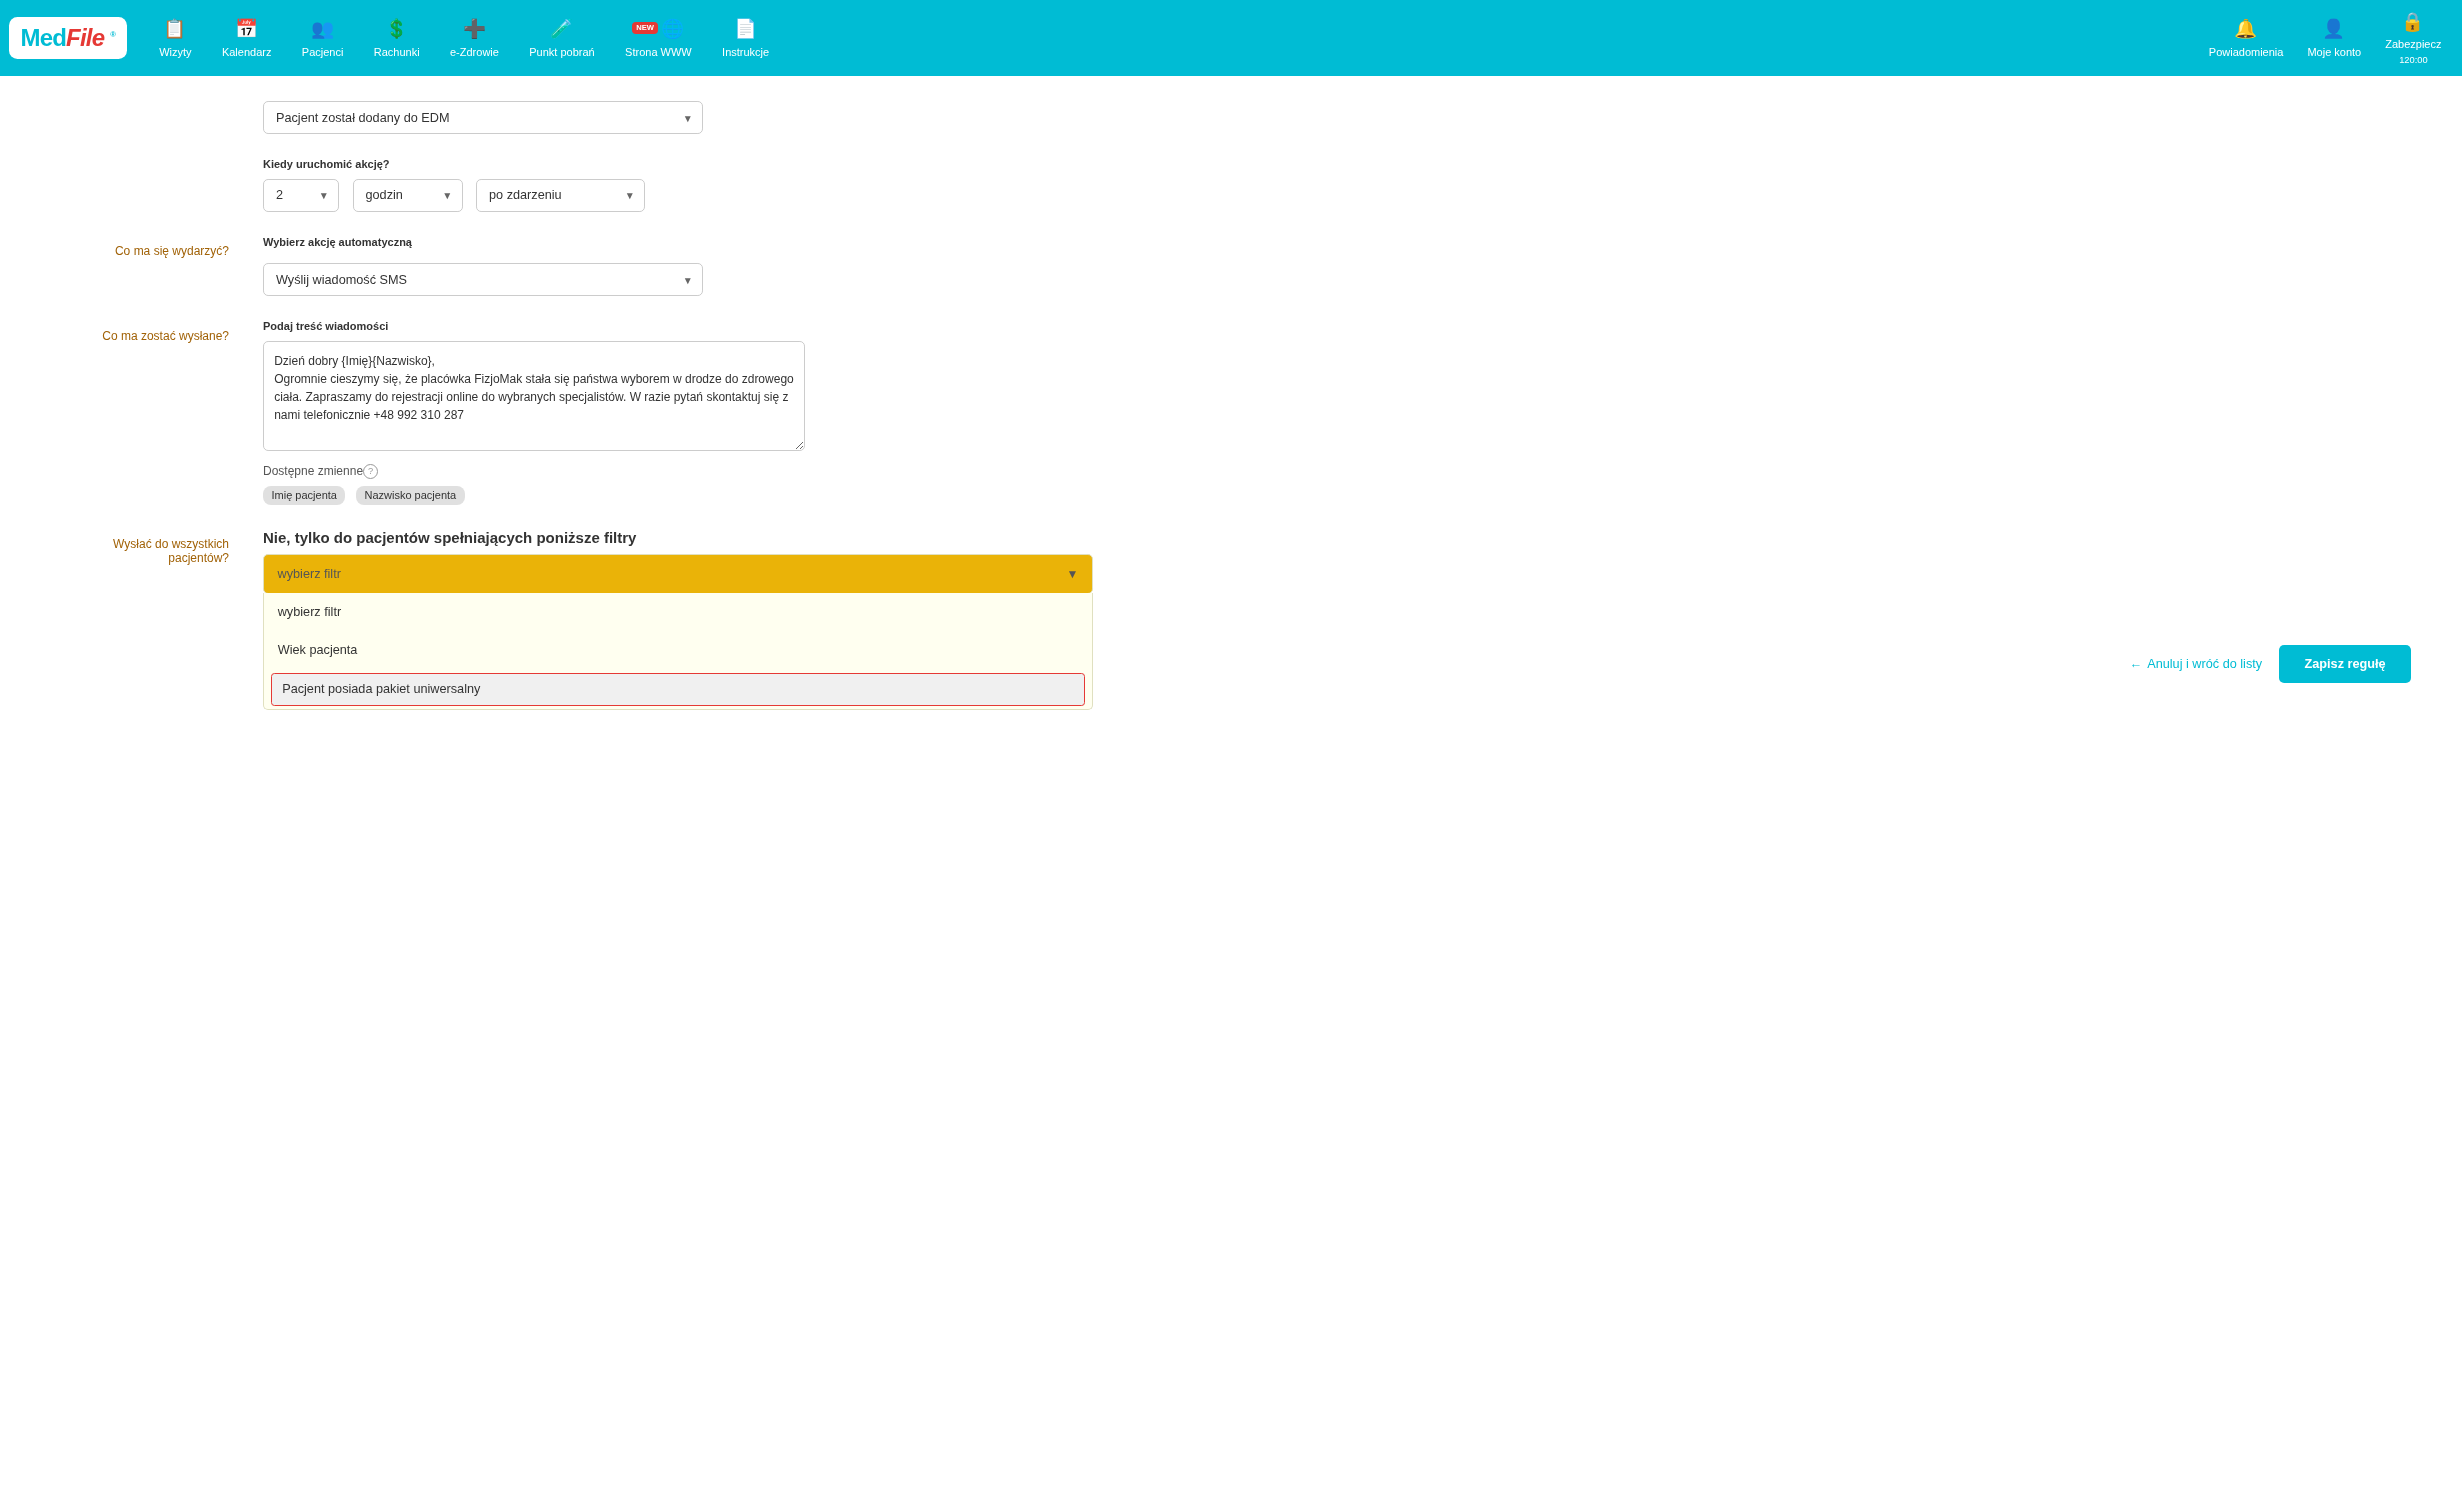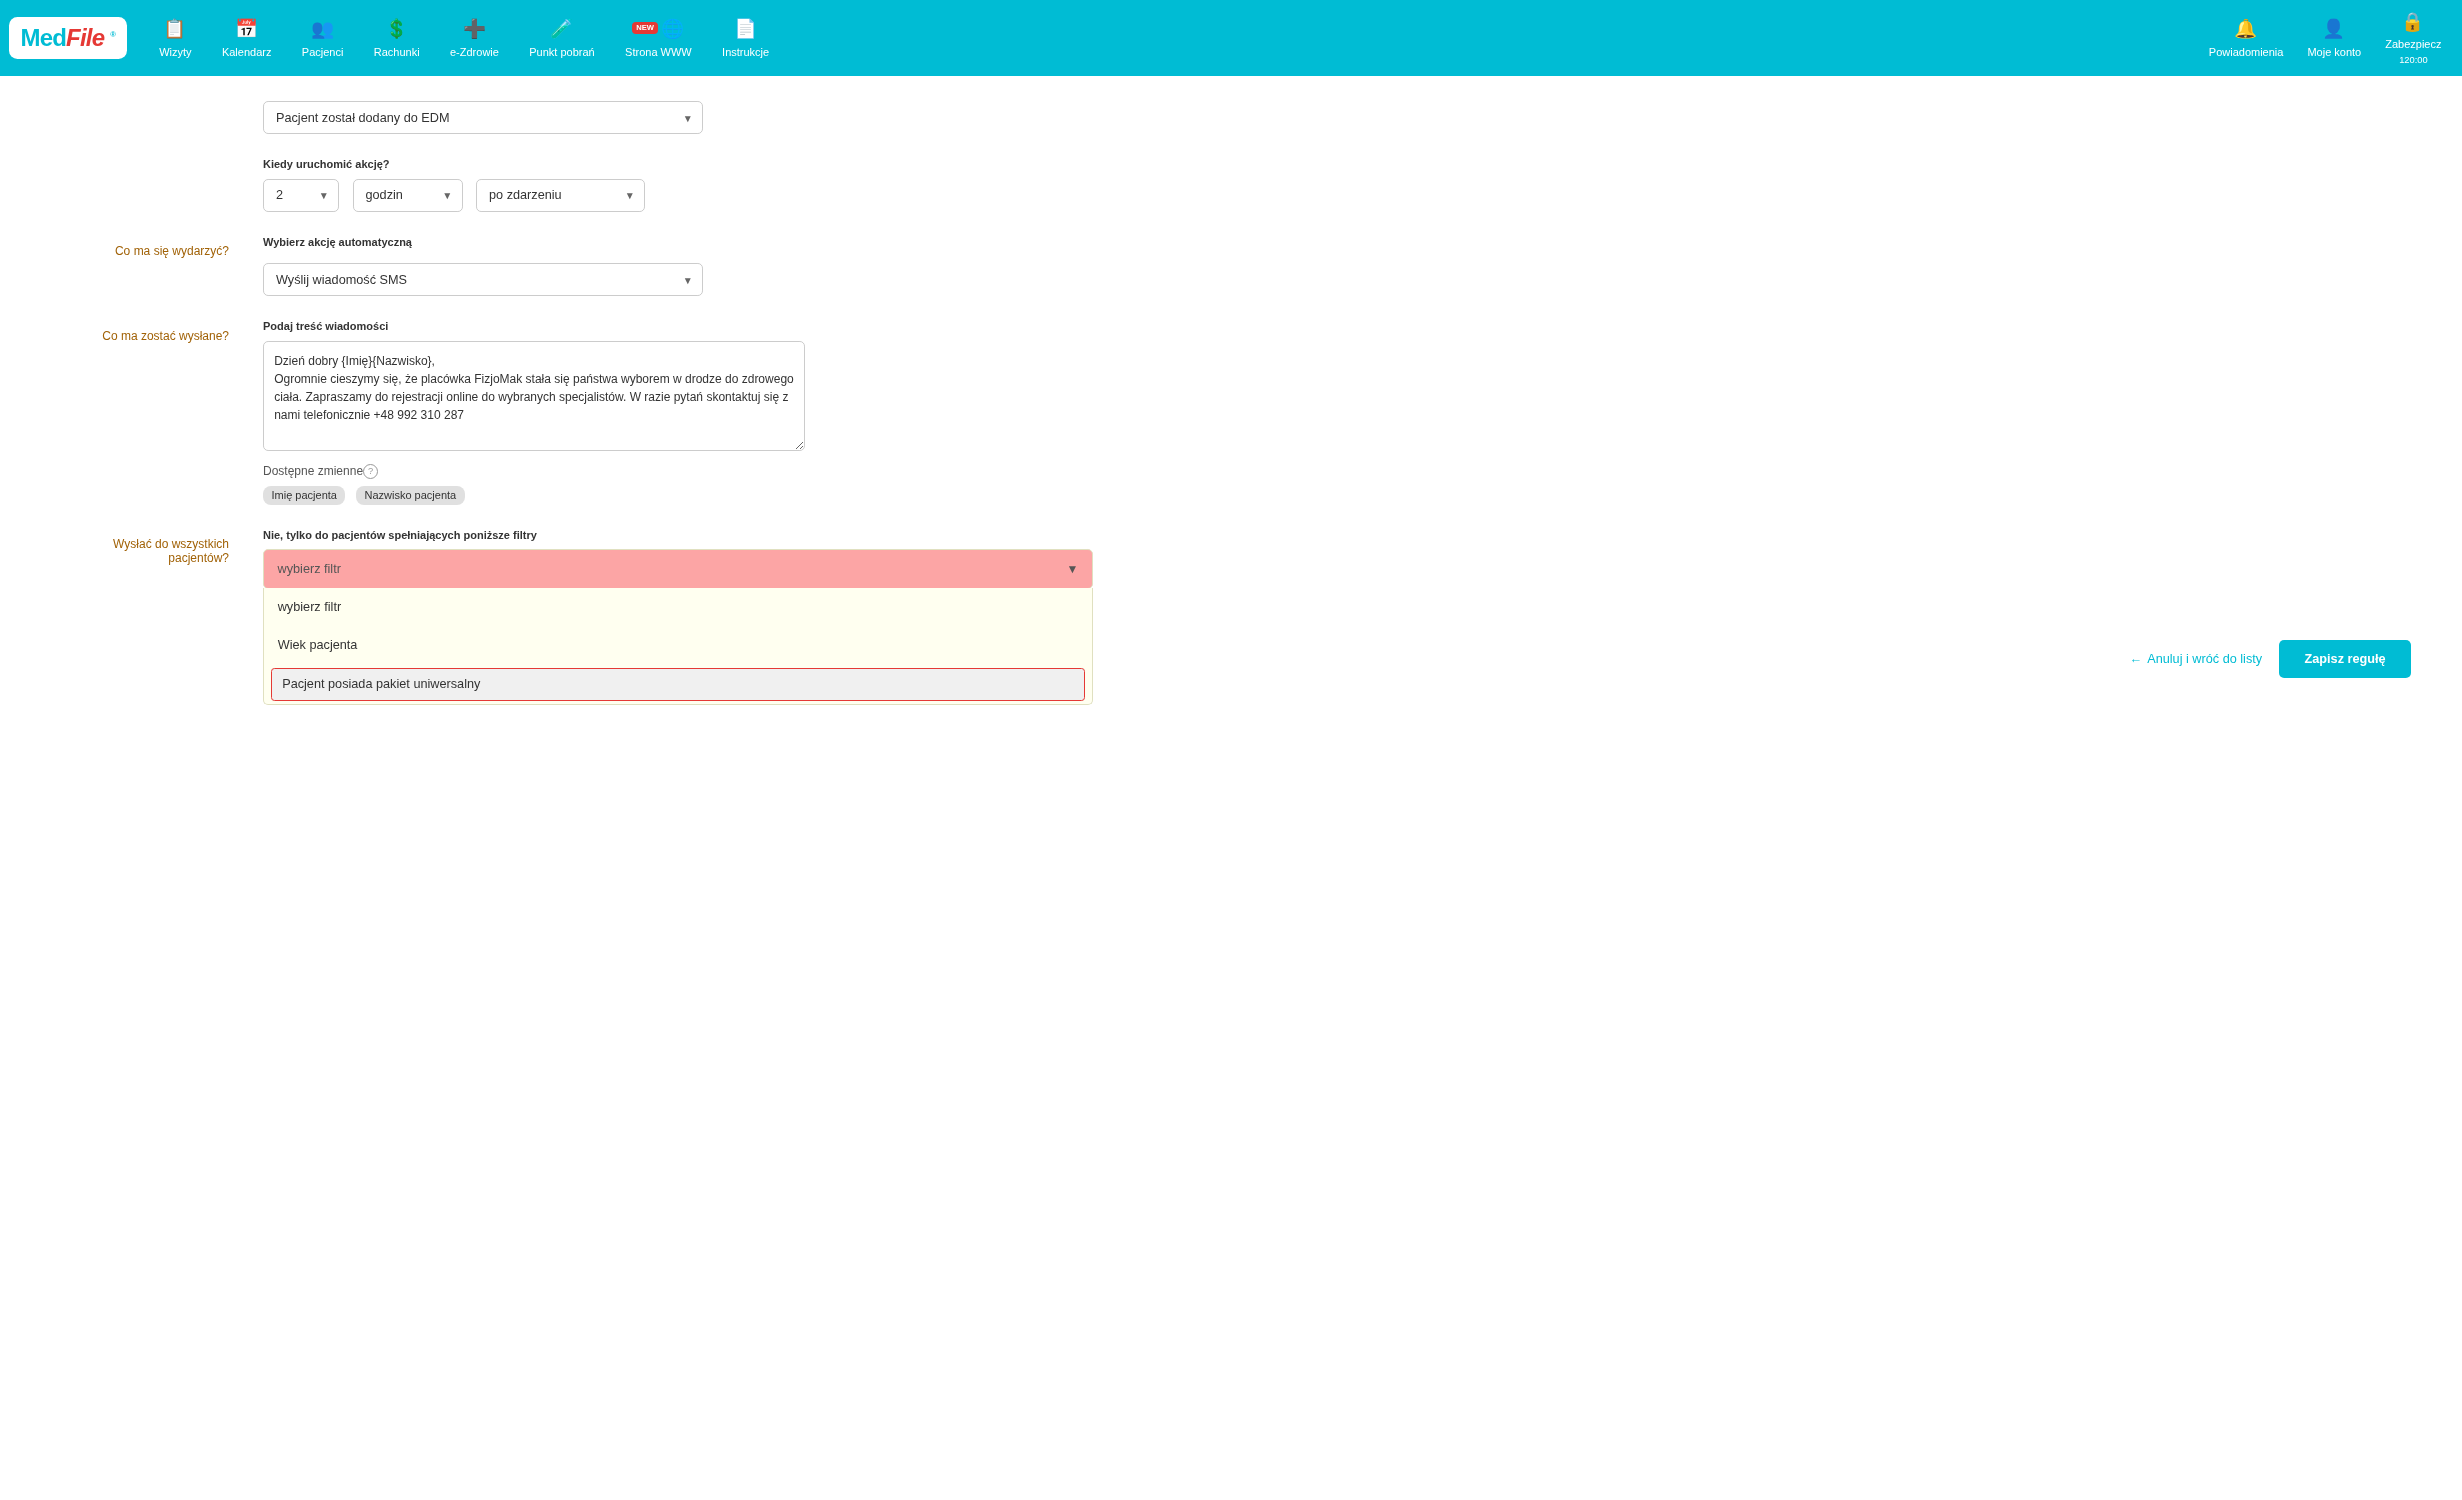--- a/index.html
+++ b/index.html
@@ -154,27 +154,27 @@
       border-radius: 8px;
       padding: 3.4px 8.5px;
       font-size: 11px;
       color: #333;
       margin-right: 6.8px;
       cursor: pointer;
     }
 
     
     .filter-label-text {
-      font-size: 11px;
+      font-size: 15px;
       font-weight: bold;
       color: #333;
       margin-bottom: 8.5px;
     }
     .filter-dropdown-container {
-      background: #fca5a5;
+      background: #eab308;
       border: 0.8px solid #e0e0c0;
       border-radius: 5.1px;
       overflow: visible;
       position: relative;
     }
     .filter-select-row {
       display: flex;
       align-items: center;
       padding: 12px 13.5px;
       justify-content: space-between;

